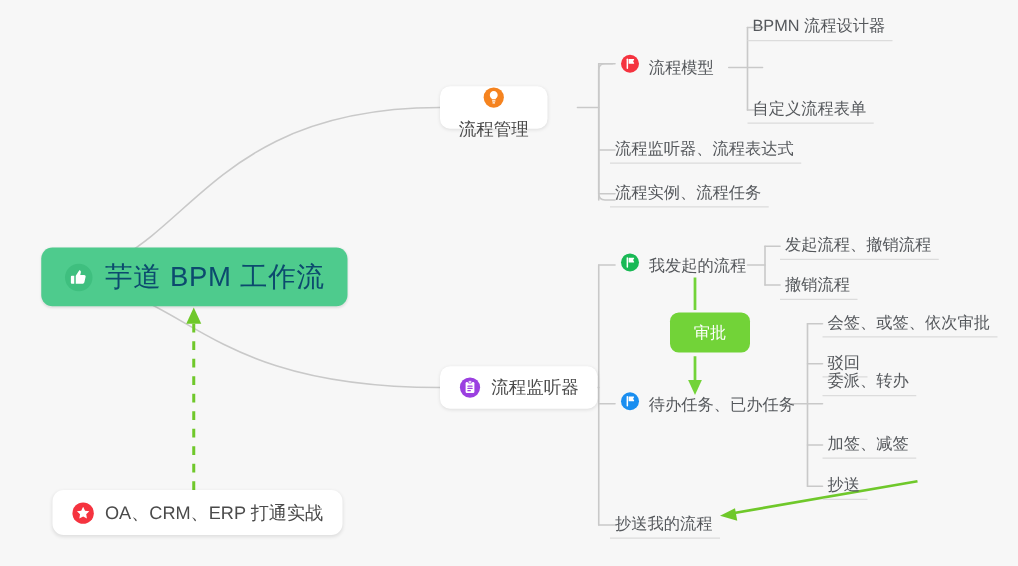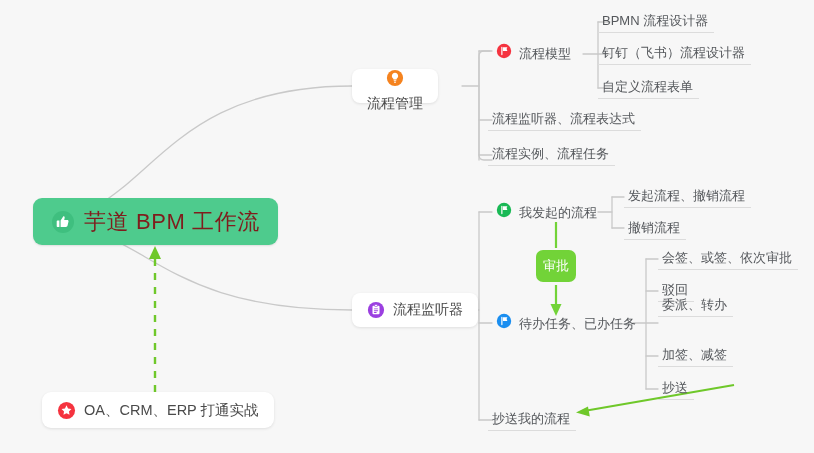--- a/index.html
+++ b/index.html
@@ -18,21 +18,21 @@
     position:absolute;
     display:flex;align-items:center;gap:9px;
     background:#4ecb8d;
     border-radius:9px;
     padding:0 18px;
     height:47px;
     box-shadow:0 1px 2px rgba(0,0,0,.10);
     box-sizing:border-box;
   }
   .root-label{
-    color:#7f1d1d;font-size:22px;letter-spacing:.6px;white-space:nowrap;
+    color:#0c4a6e;font-size:22px;letter-spacing:.6px;white-space:nowrap;
   }
 
   
   .card-node{
     position:absolute;
     display:flex;align-items:center;gap:8px;
     background:#ffffff;
     border-radius:8px;
     padding:0 15px;
     height:34px;
@@ -52,21 +52,21 @@
   }
   .leaf-node.no-rule{border-bottom:none;}
   .leaf-label{color:#55585c;font-size:13px;white-space:nowrap;line-height:1;}
 
   
   .badge-node{
     position:absolute;
     display:flex;align-items:center;justify-content:center;
     background:#72d338;
     border-radius:7px;
-    width:40px;height:32px;
+    width:64px;height:32px;
     box-sizing:border-box;
   }
   .badge-label{color:#ffffff;font-size:13px;white-space:nowrap;}
 
   
   .ic{display:inline-flex;align-items:center;justify-content:center;flex:0 0 auto;}
   .ic svg{display:block;}
 </style>
 </head>
 <body>
@@ -160,23 +160,20 @@
         <rect x="6.6" y="4.8" width="1.5" height="10.4" rx="0.7" fill="#ffffff"></rect>
         <path fill="#ffffff" d="M8.6 5.3h5.1c.4 0 .6.4.4.7l-1 1.6 1 1.6c.2.3 0 .7-.4.7H8.6V5.3z"></path>
       </svg>
     </span>
     <span class="leaf-label">流程模型</span>
   </div>
 
   <div class="leaf-node" style="left:598px;top:8px;">
     <span class="leaf-label">BPMN 流程设计器</span>
   </div>
-  <div class="leaf-node" style="left:598px;top:40px;">
-    <span class="leaf-label">钉钉（飞书）流程设计器</span>
-  </div>
   <div class="leaf-node" style="left:598px;top:74px;">
     <span class="leaf-label">自定义流程表单</span>
   </div>
 
   <div class="leaf-node" style="left:488px;top:106px;">
     <span class="leaf-label">流程监听器、流程表达式</span>
   </div>
   <div class="leaf-node" style="left:488px;top:141px;">
     <span class="leaf-label">流程实例、流程任务</span>
   </div>

